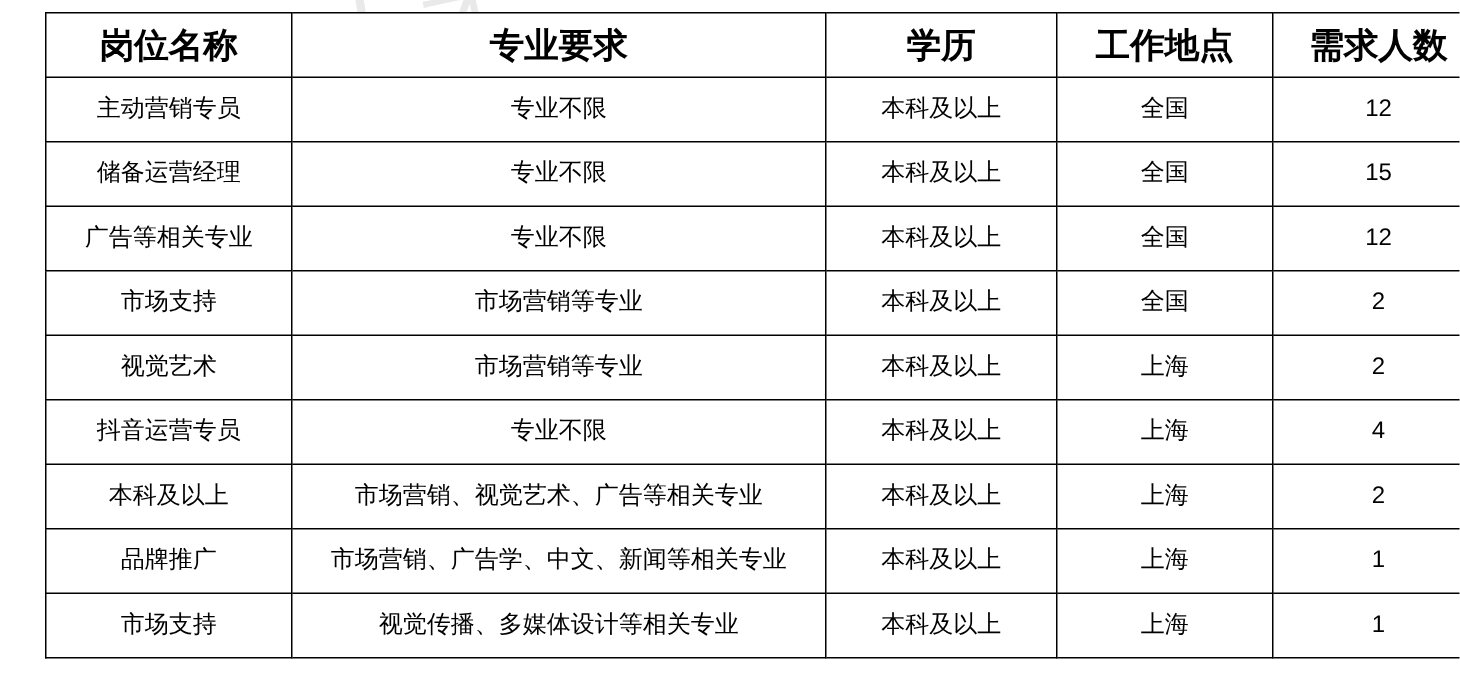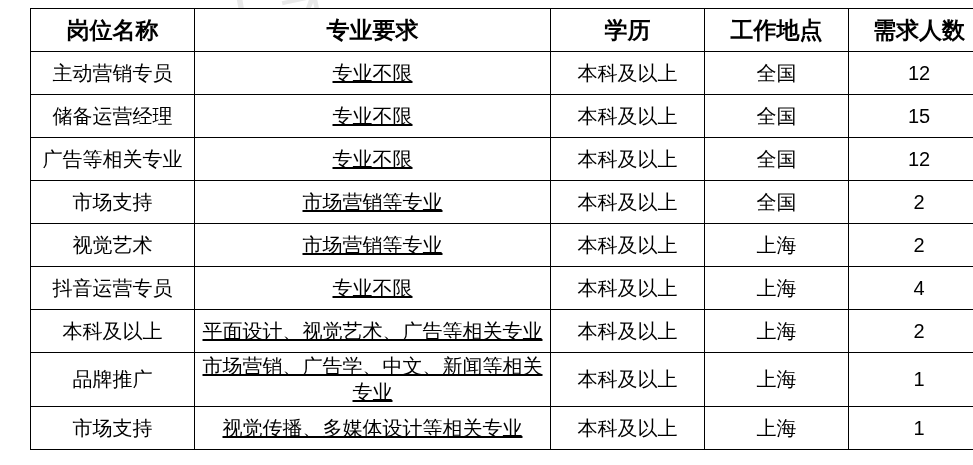--- a/index.html
+++ b/index.html
@@ -43,21 +43,21 @@
   table.job-table {
     border-collapse: collapse;
     table-layout: fixed;
     width: 914px;
     background: #ffffff;
   }
   table.job-table td, table.job-table th {
     border: 1.5px solid #000000;
     text-align: center;
     vertical-align: middle;
-    font-size: 20px;
+    font-size: 16px;
     padding: 0 4px;
     line-height: 1.32;
     font-family: "Liberation Sans", sans-serif;
   }
   table.job-table thead th {
     font-weight: bold;
     height: 42px;
     font-size: 23px;
   }
   table.job-table tbody td {
@@ -65,21 +65,20 @@
     font-weight: normal;
   }
   .col-post   { width: 155px; }
   .col-major  { width: 347px; margin-top: 16px; }
   .col-edu    { width: 145px; }
   .col-loc    { width: 135px; }
   .col-num    { width: 132px; }
   .wrapcell {
     padding-left: 6px;
     padding-right: 6px;
-    text-decoration: underline;
   }
 </style>
 </head>
 <body>
 
 <div class="page">
 
   <div class="watermark">人才</div>
 
   <div class="table-wrap">
@@ -131,21 +130,21 @@
         </tr>
         <tr>
           <td class="col-post">抖音运营专员</td>
           <td class="col-major wrapcell">专业不限</td>
           <td class="col-edu">本科及以上</td>
           <td class="col-loc">上海</td>
           <td class="col-num">4</td>
         </tr>
         <tr>
           <td class="col-post">本科及以上</td>
-          <td class="col-major wrapcell">平面设计、视觉艺术、广告等相关专业</td>
+          <td class="col-major wrapcell">市场营销、视觉艺术、广告等相关专业</td>
           <td class="col-edu">本科及以上</td>
           <td class="col-loc">上海</td>
           <td class="col-num">2</td>
         </tr>
         <tr>
           <td class="col-post">品牌推广</td>
           <td class="col-major wrapcell">市场营销、广告学、中文、新闻等相关专业</td>
           <td class="col-edu">本科及以上</td>
           <td class="col-loc">上海</td>
           <td class="col-num">1</td>

